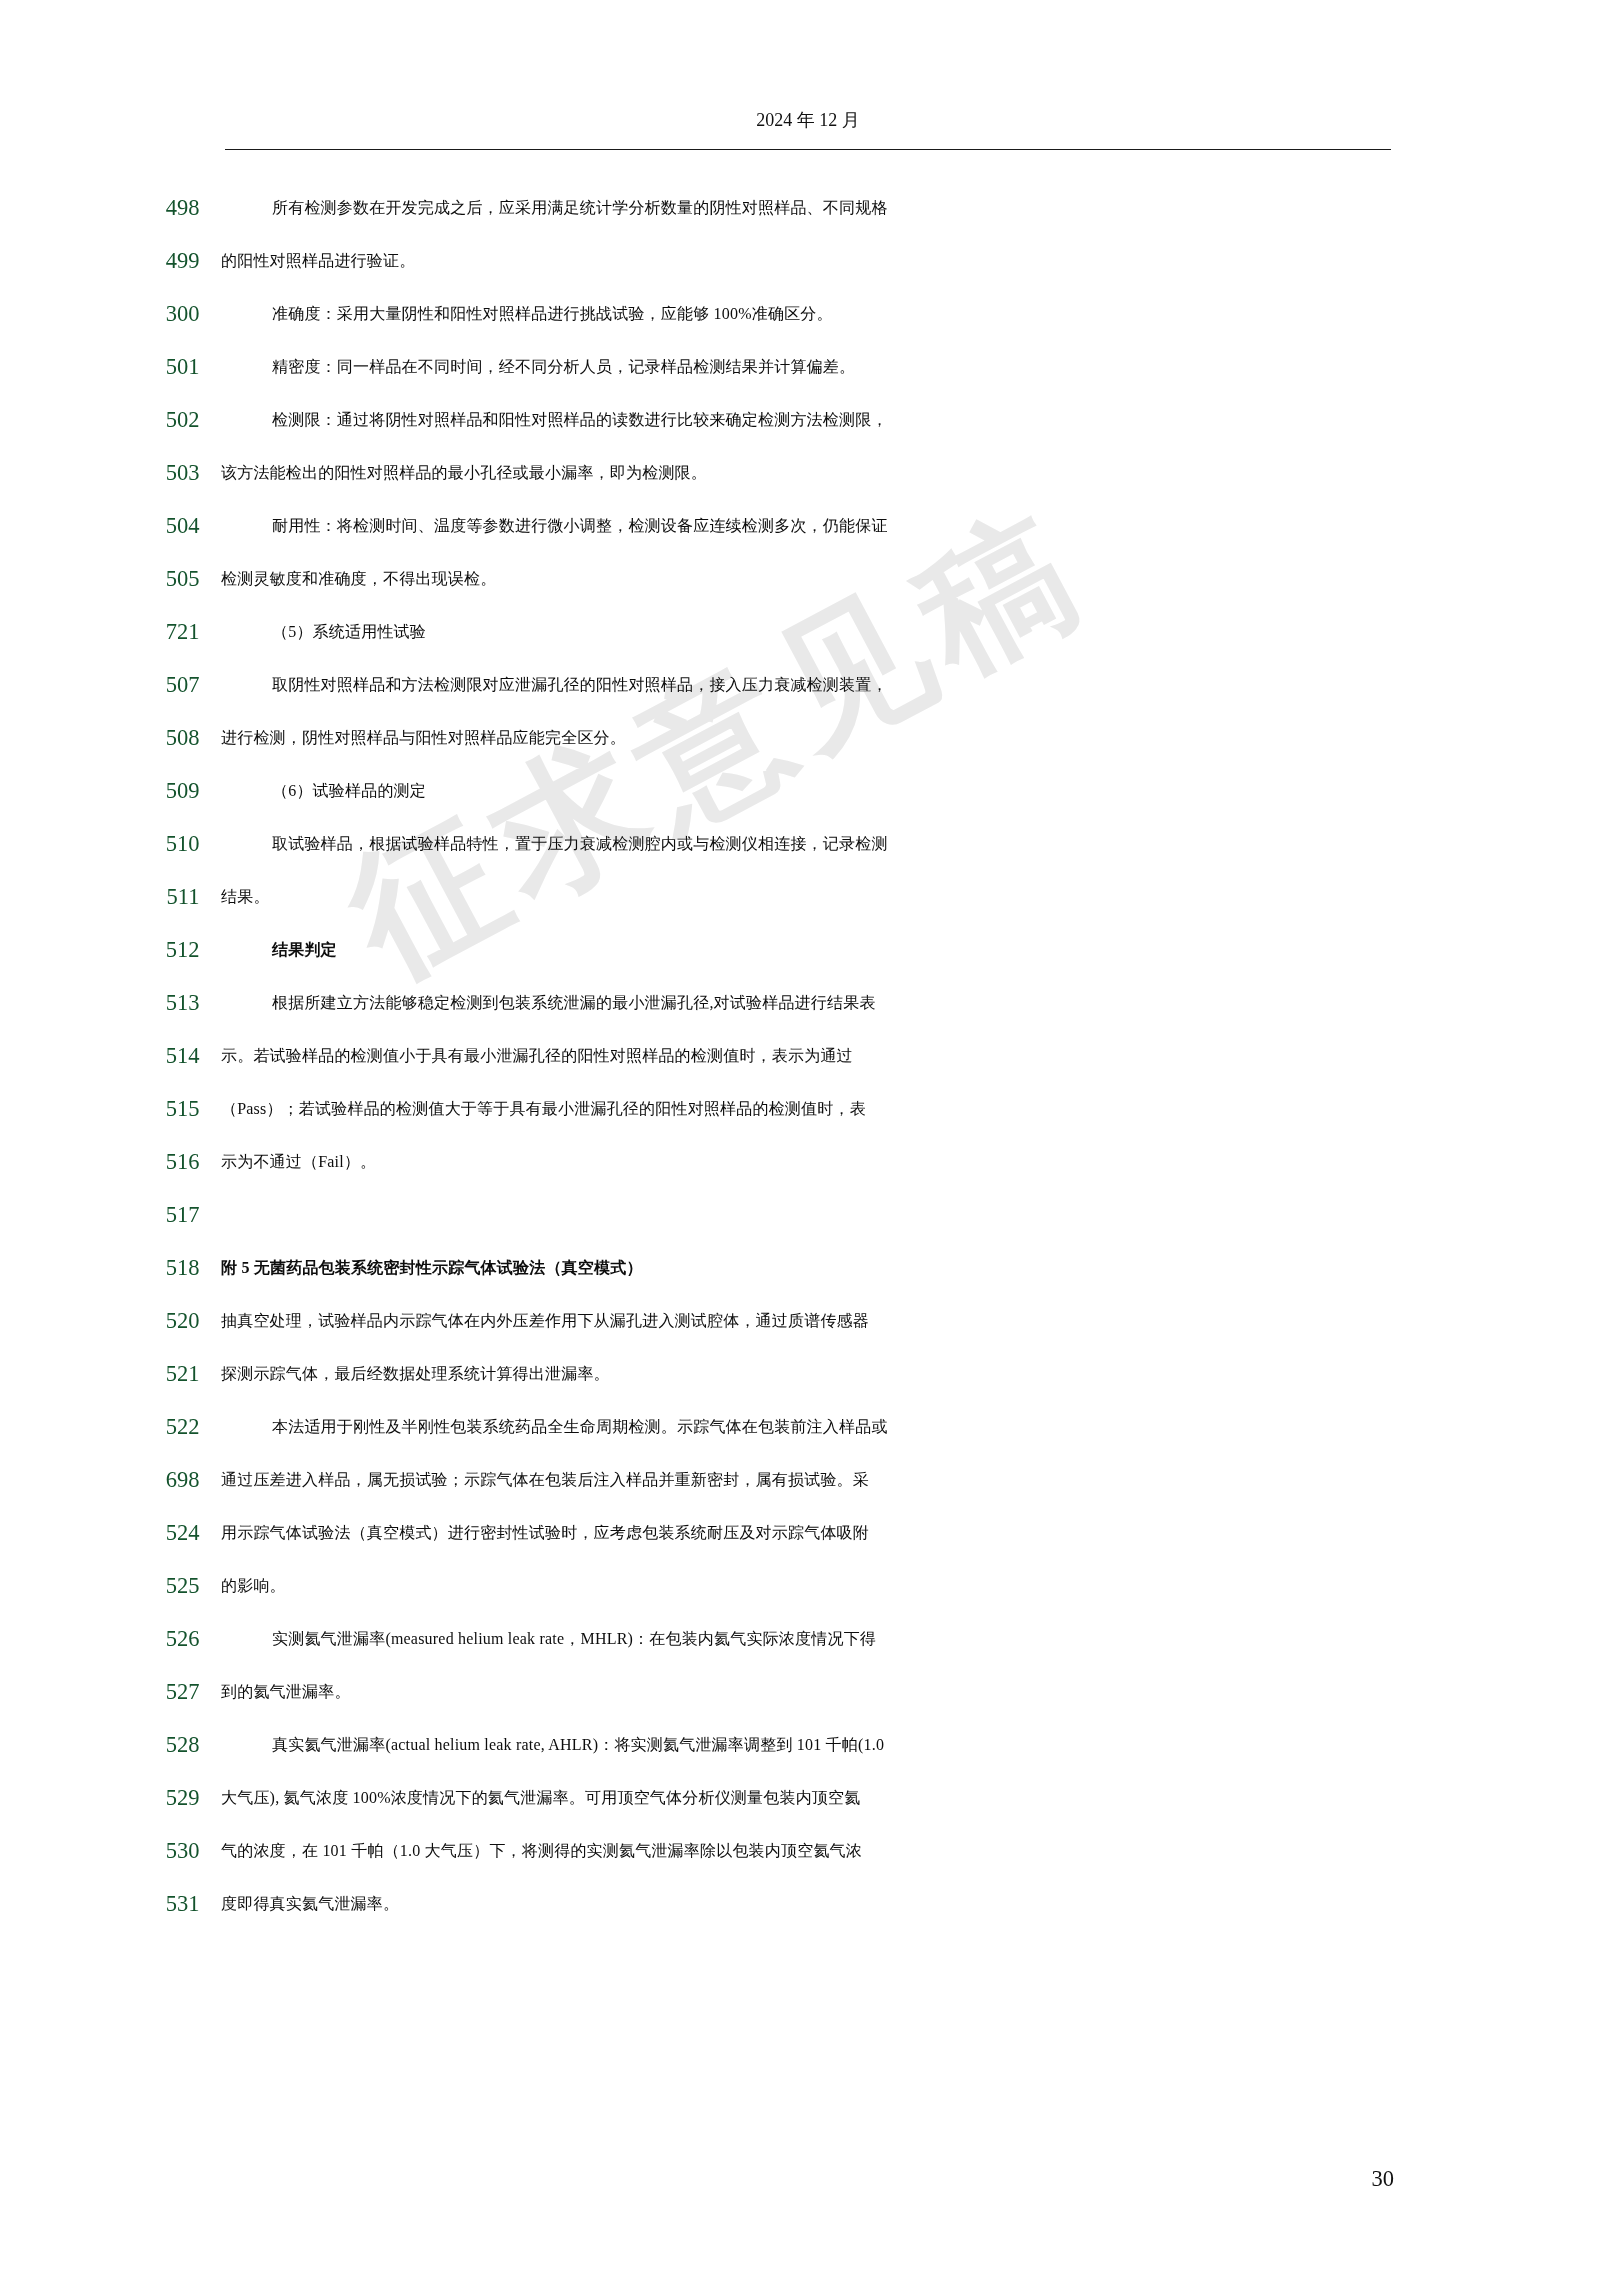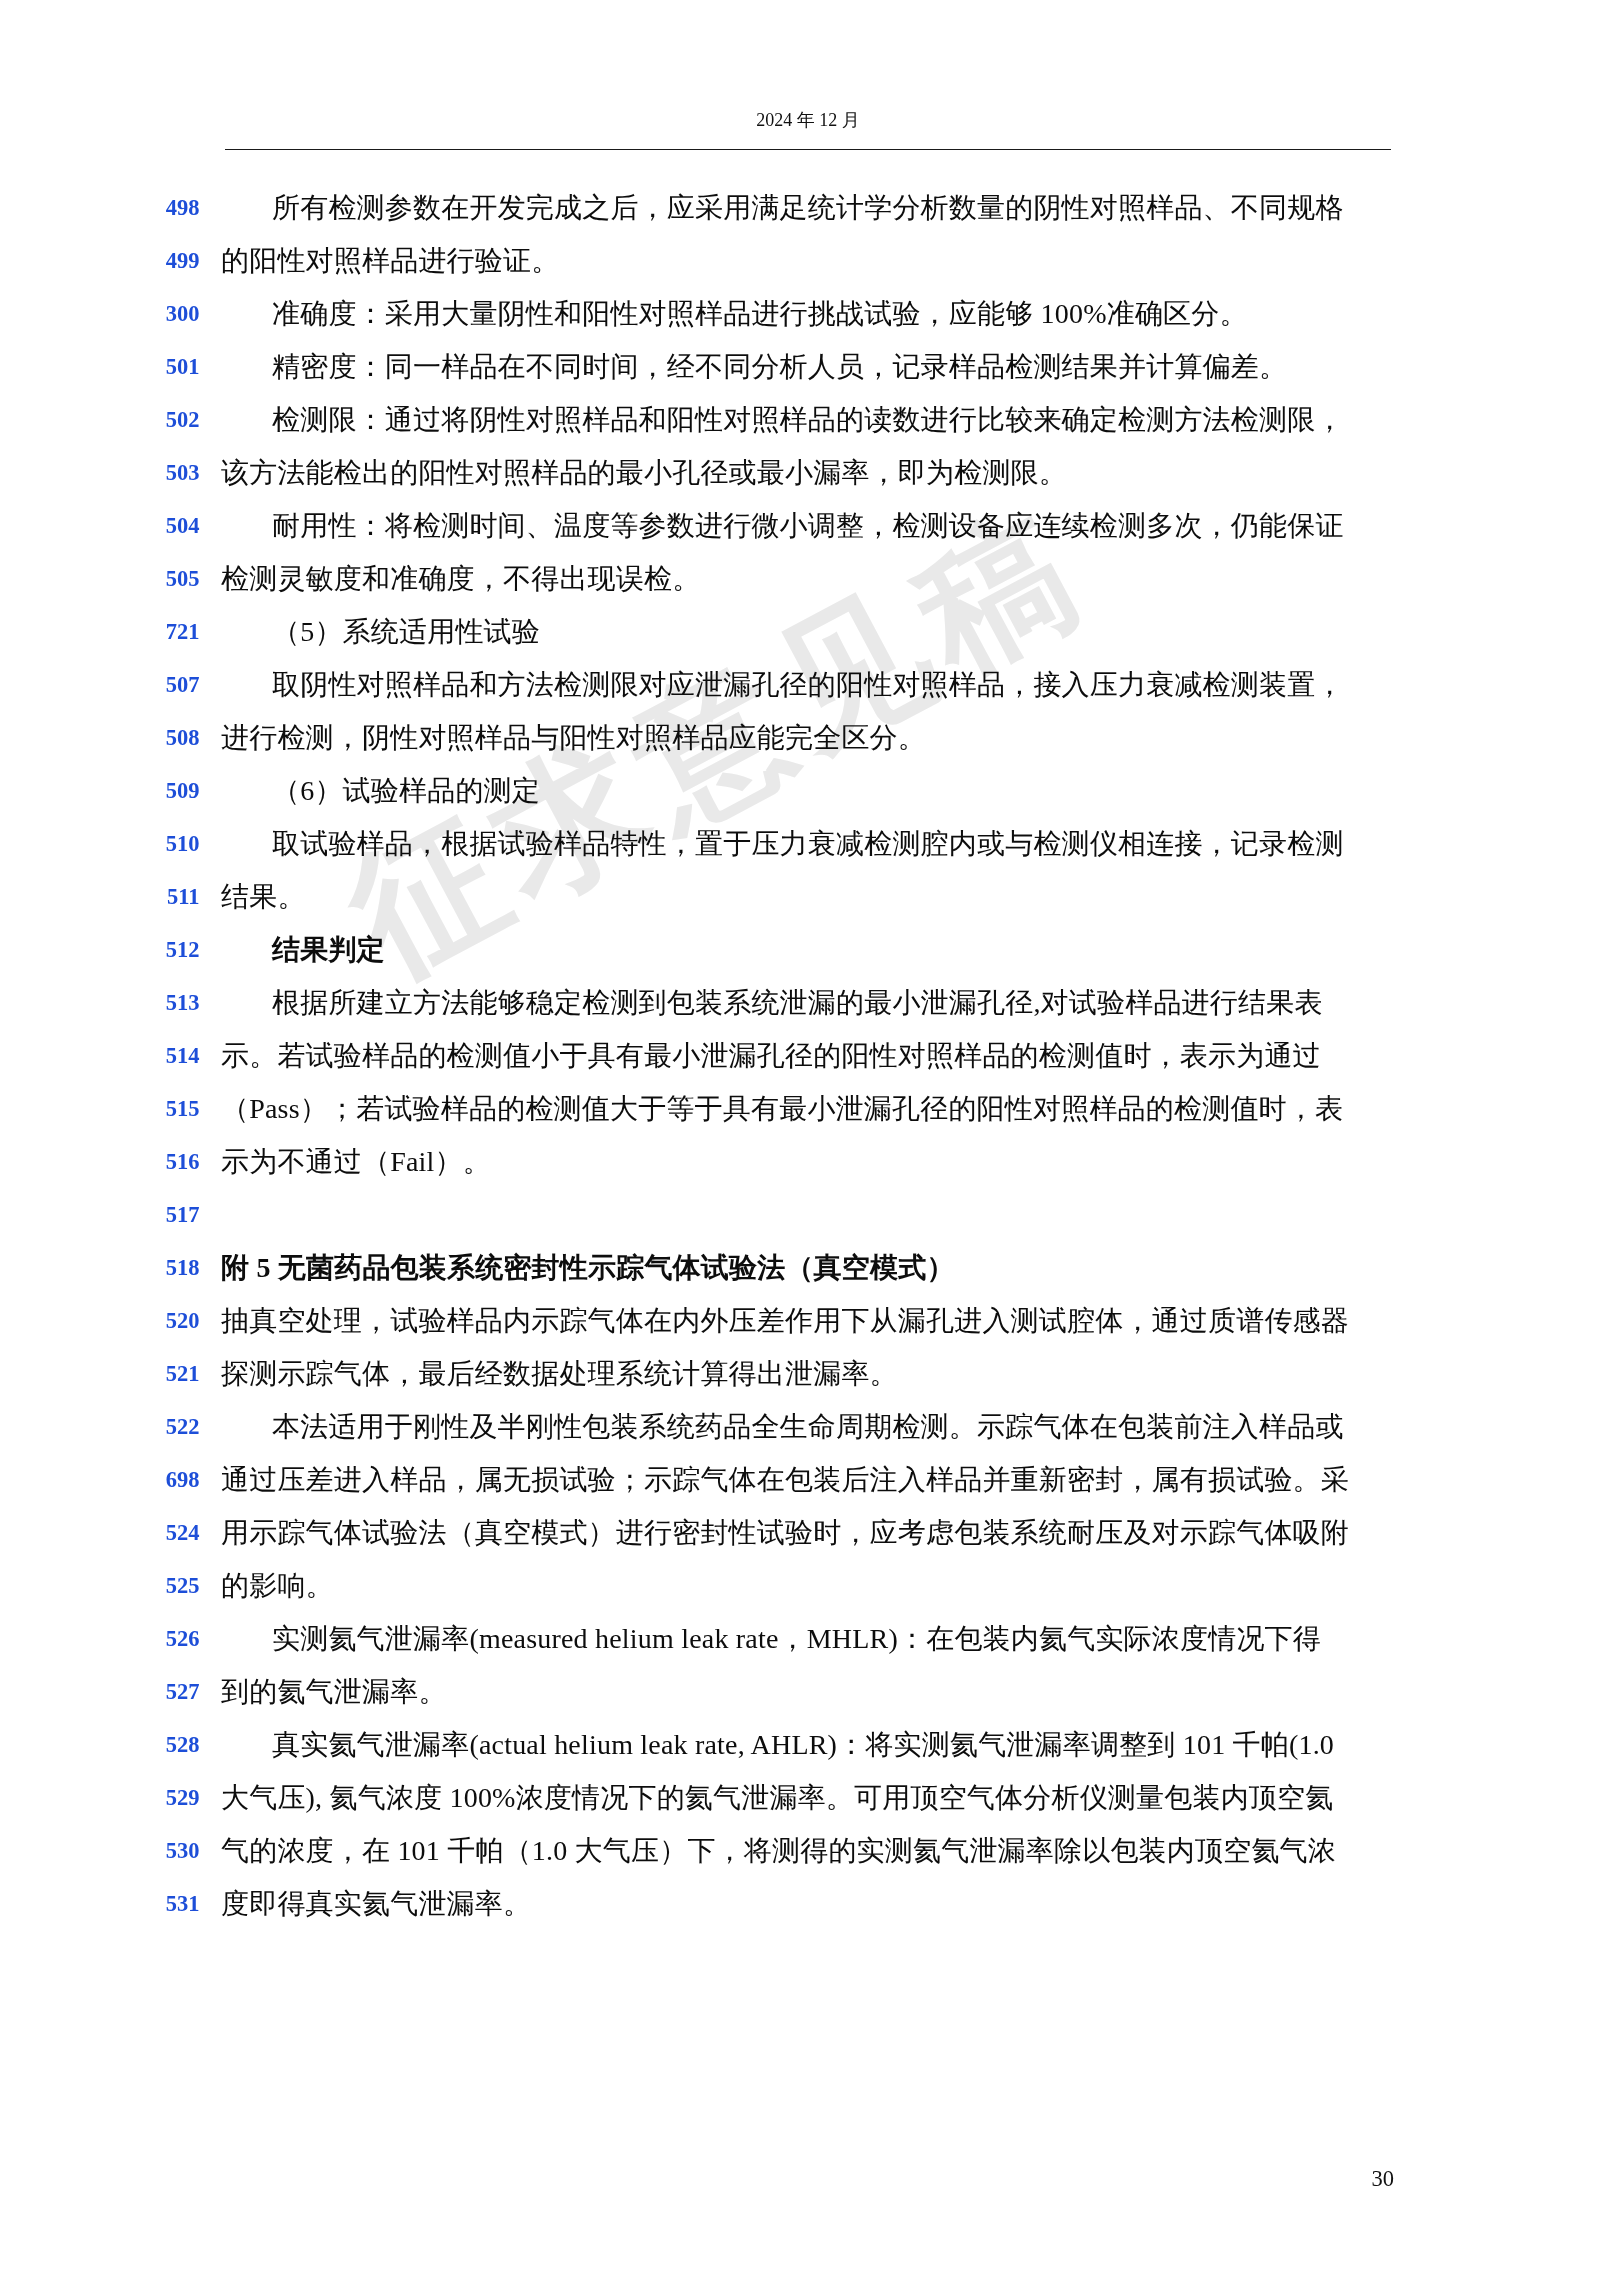--- a/index.html
+++ b/index.html
@@ -74,29 +74,28 @@
     min-height: 53px;
     padding: 0;
   }
   .lineno {
     width: 221px;
     flex: 0 0 221px;
     text-align: right;
     padding-right: 21.6px;
     box-sizing: border-box;
     font-size: 22.5px;
-    color: #1d4ed8;
+    color: #14532d;
     font-family: "Liberation Serif", serif;
     line-height: 53px;
-    font-weight: bold;
   }
   .linetext {
     flex: 1 1 auto;
     padding-right: 225px;
-    font-size: 28px;
+    font-size: 16px;
     color: #0d0d0d;
     line-height: 53px;
     white-space: pre;
     letter-spacing: 0.2px;
   }
   .linetext.indent {
     text-indent: 51px;
   }
   .linetext.bold {
     font-weight: bold;

